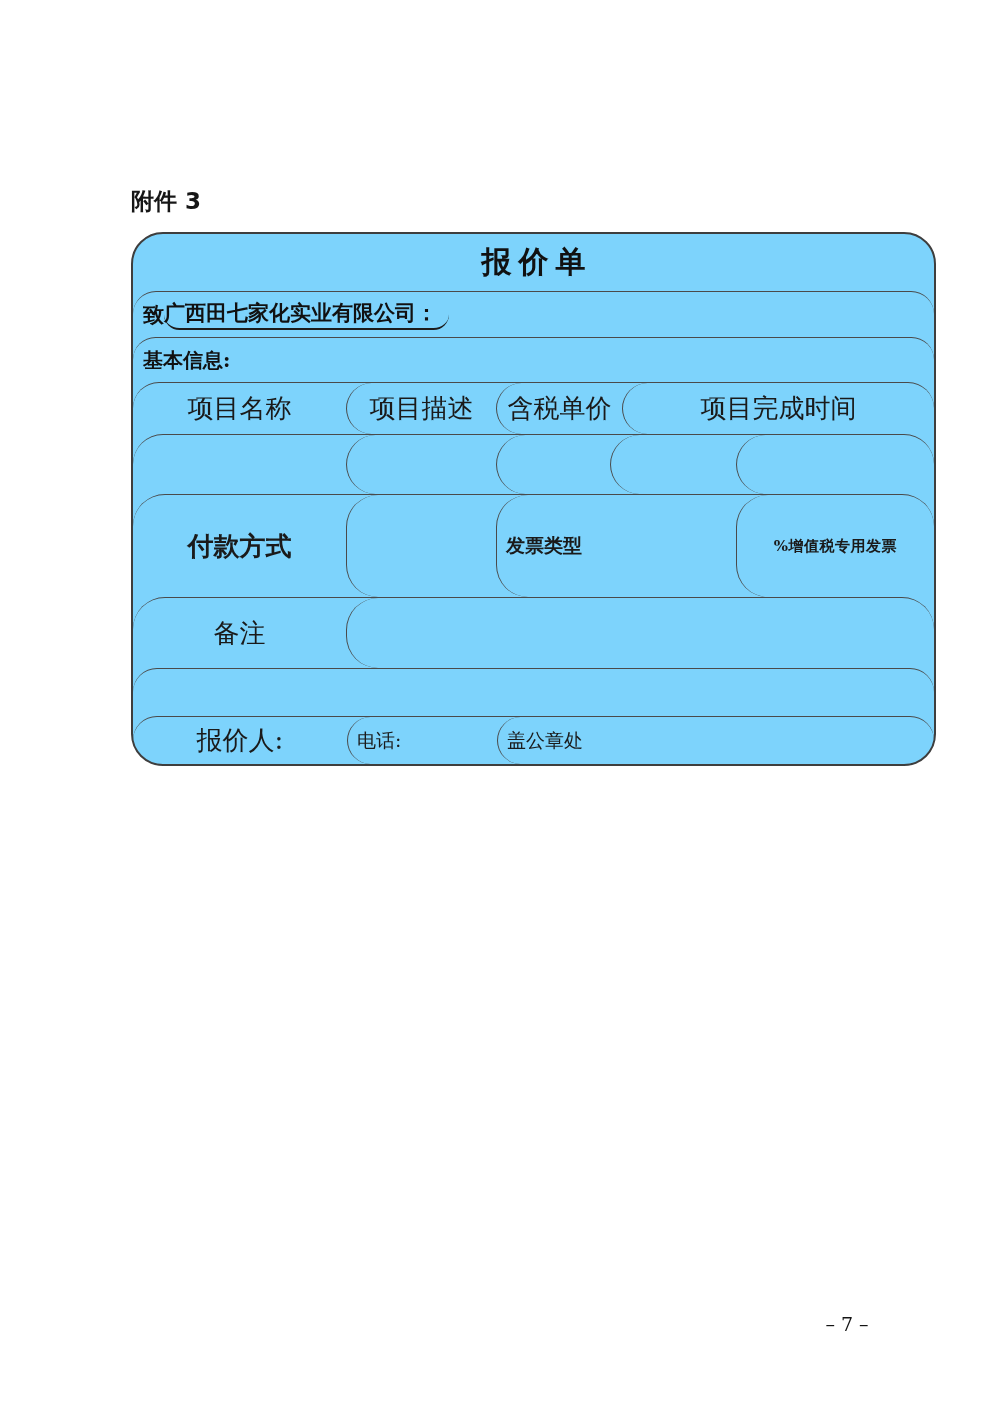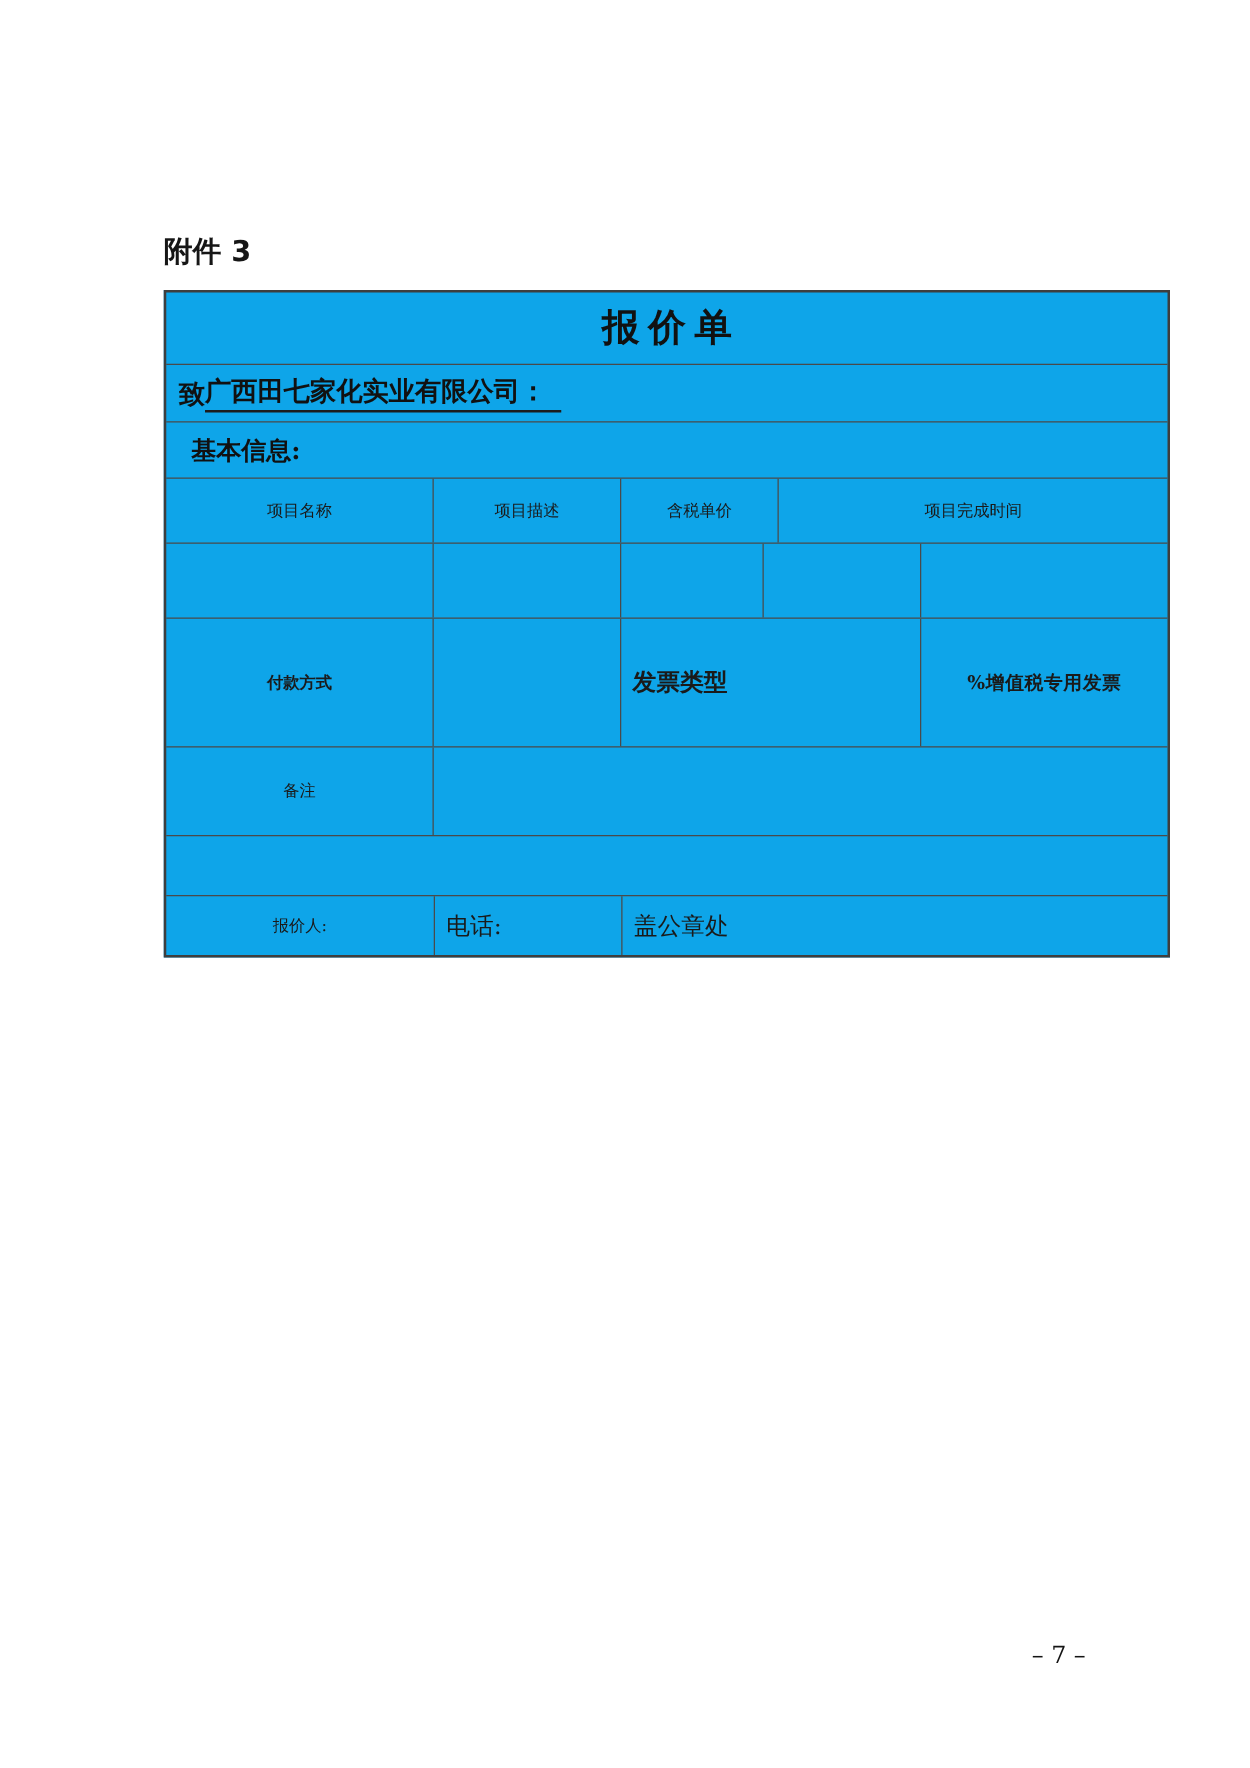--- a/index.html
+++ b/index.html
@@ -1,15 +1,15 @@
 <!DOCTYPE html>
 <html><head>
 <meta charset="utf-8">
 <style>
-  * { margin:0; padding:0; box-sizing:border-box; }
+  * { margin:0; padding:0; box-sizing:border-box;border-radius:32px; }
   html,body { background:#ffffff; }
   .stage {
     position:relative;
     width:1000px;
     height:1414px;
     background:#ffffff;
     font-family:"DejaVu Serif","Liberation Serif",serif;
     color:#1a1a1a;
     overflow:hidden;
   }
@@ -21,36 +21,36 @@
     font-weight:600;
     font-size:23px;
     color:#161616;
   }
   .qtable {
     position:absolute;
     left:131px;
     top:232px;
     width:805px;
     border:2px solid #3e3e3e;
-    background:#0ea5e9;
+    background:#7dd3fc;
   }
   .row { display:flex; border-top:1px solid #4a4a4a; }
   .row:first-child { border-top:none; }
   .cell {
     border-left:1px solid #4a4a4a;
     display:flex;
     align-items:center;
     overflow:hidden;
   }
   .cell:first-child { border-left:none; }
 
   
   .r-title  { height:57px; }
   .r-to     { height:46px; }
-  .r-basic  { height:45px;padding-left:10px; }
+  .r-basic  { height:45px; }
   .r-head   { height:52px; }
   .r-data   { height:60px; }
   .r-pay    { height:103px;font-weight:bold; }
   .r-remark { height:71px;text-align:right; }
   .r-blank  { height:48px; }
   .r-sign   { height:48px;text-align:right; }
 
   
   .w-c1 { width:213px; }
   .w-c2 { width:150px; }
@@ -81,21 +81,21 @@
   }
   .uline { border-bottom:2px solid #1c1c1c; padding-bottom:1px; }
   .uline-tail { display:inline-block; width:12px; }
   .c-basic {
     width:100%;
     padding-left:10px;
     font-size:20px;
     font-weight:bold;
     color:#111;
   }
-  .txt-c { justify-content:center; font-size:13px; }
+  .txt-c { justify-content:center; font-size:26px; }
   .txt-l { justify-content:flex-start; padding-left:9px; font-size:19px; }
   .txt-small { justify-content:center; font-size:15px; letter-spacing:0.5px; }
   .c-full { width:100%; }
 
   .pageno {
     position:absolute;
     left:803px;
     top:1313px;
     width:88px;
     text-align:center;

